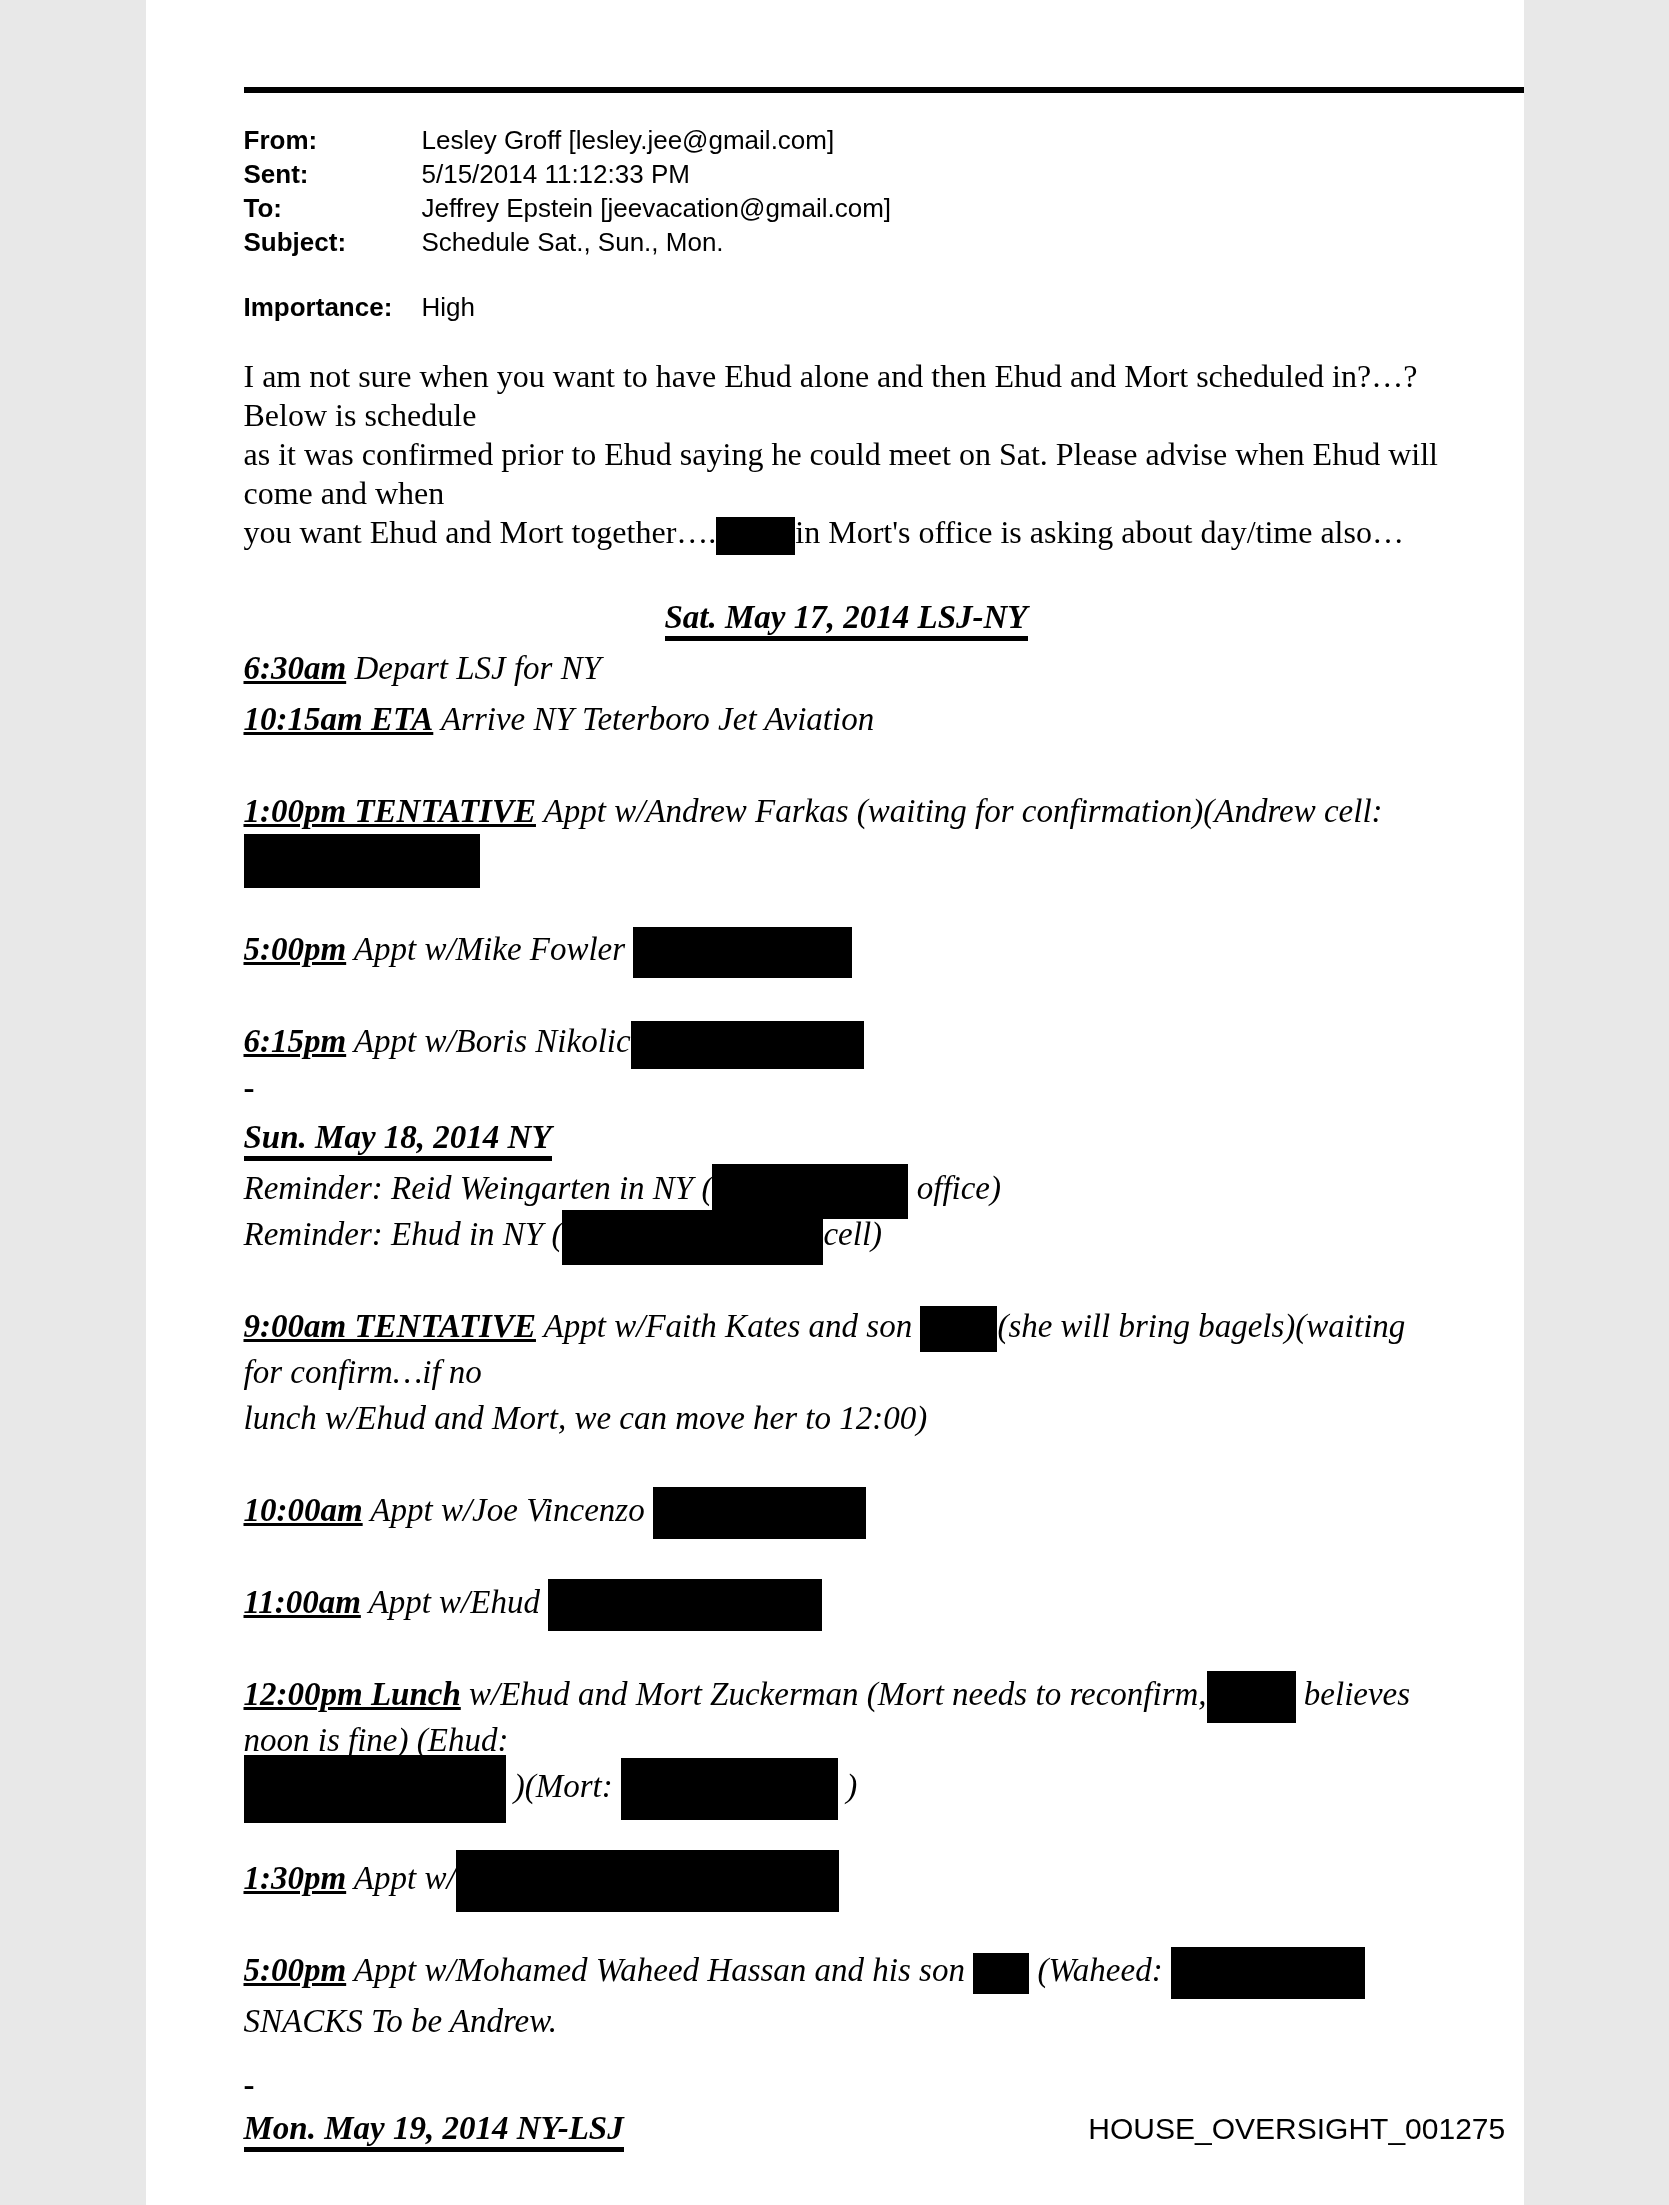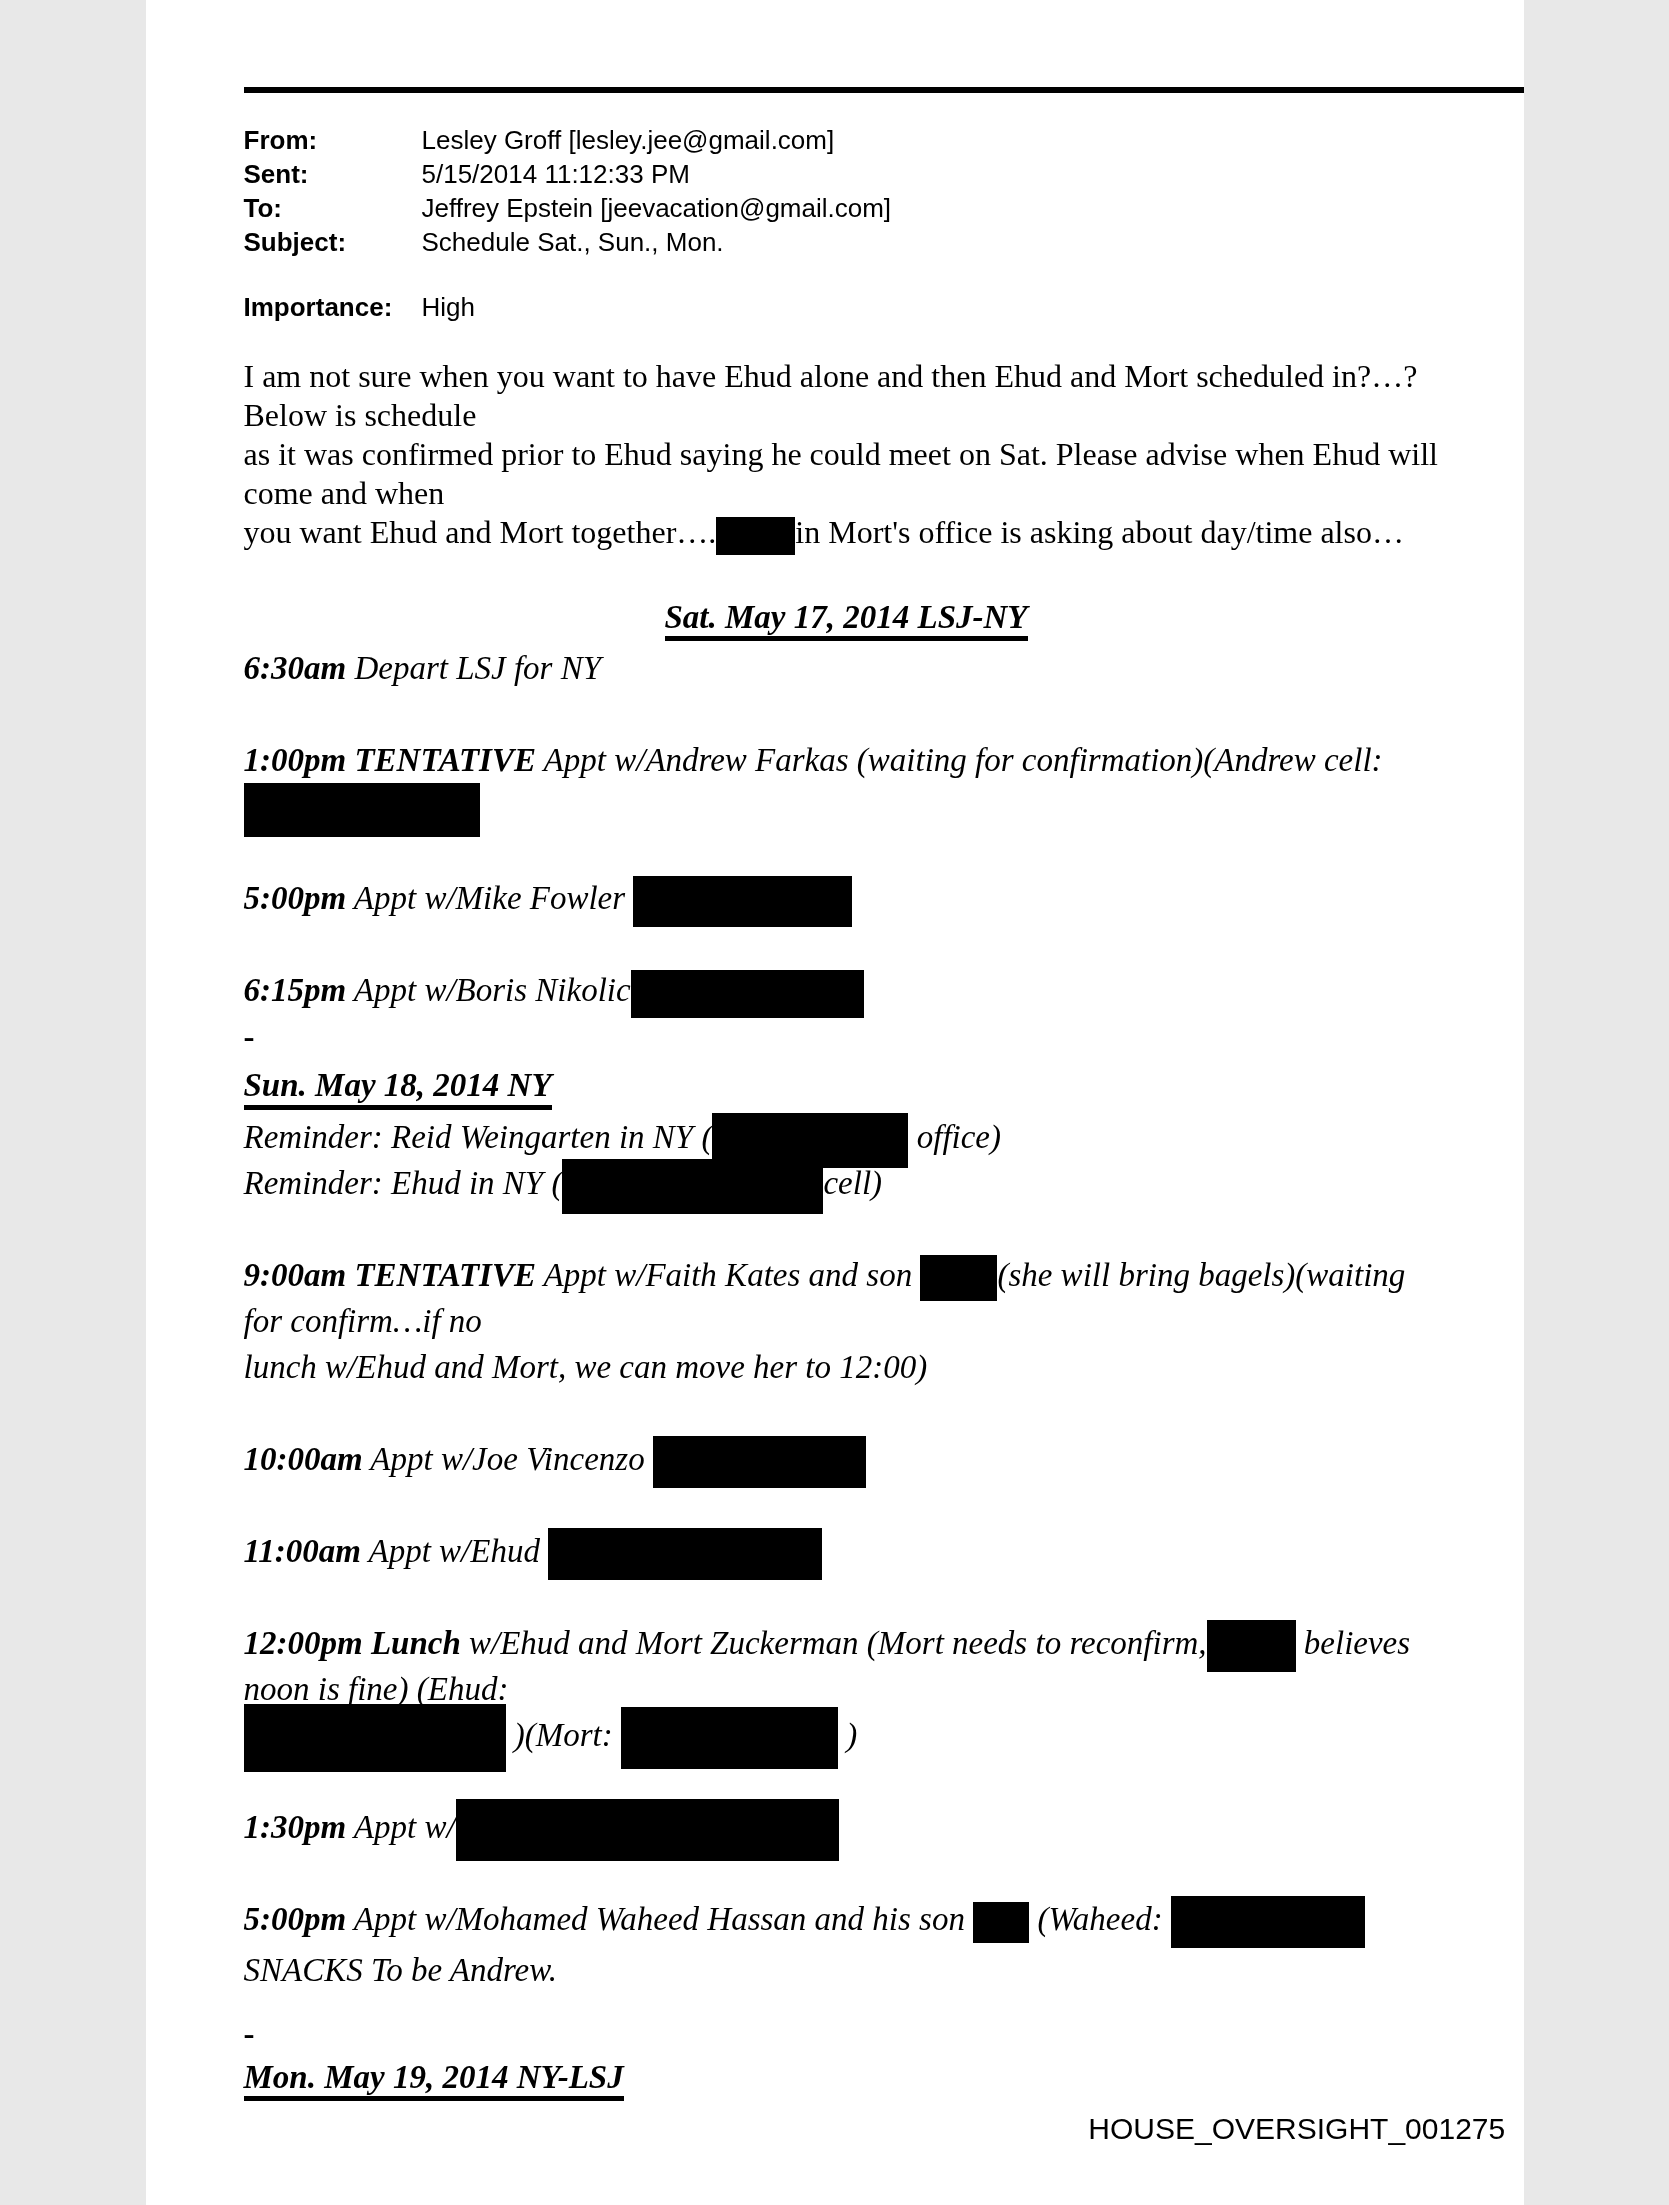--- a/index.html
+++ b/index.html
@@ -26,21 +26,21 @@
   .importance-row{margin-top:31px;}
   .intro{
     margin-top:33px;
     font-size:32px;line-height:39px;font-style:normal;
   }
   .schedule{font-size:33px;line-height:46px;font-style:italic;}
   .sched-line{}
   .sched-heading{font-weight:bold;}
   .sched-heading .u{border-bottom:5.2px solid #000;padding-bottom:1.3px;}
   .sched-dash{font-weight:bold;font-style:normal;line-height:39px;}
-  .seg-b{font-weight:bold;}
+  .seg-b{font-weight:bold;text-decoration:underline;}
   .seg-i{}
   .seg-t{font-style:normal;}
   .redact{
     display:inline-block;background:#000;
     vertical-align:middle;margin-top:-22px;margin-bottom:-22px;
   }
   .gap-tiny{margin-top:0;}
   .gap-small{margin-top:5.2px;}
   .gap-medium{margin-top:22px;}
   .gap-large{margin-top:46px;}
@@ -81,20 +81,21 @@
       <span class="field-label">Importance:</span>
       <span class="field-value">High</span>
     </div>
   </div>
 
   <div class="intro"><span class="seg-t">I am not sure when you want to have Ehud alone and then Ehud and Mort scheduled in?…?  Below is schedule</span><br><span class="seg-t">as it was confirmed prior to Ehud saying he could meet on Sat.  Please advise when Ehud will come and when</span><br><span class="seg-t">you want Ehud and Mort together….</span><span class="redact" style="width: 79px; height: 38px;"></span><span class="seg-t">in Mort's office is asking about day/time also…</span></div>
 
   <div class="schedule">
       <div class="sched-heading gap-section"><span class="u">Sat. May 17, 2014 LSJ-NY</span></div>
       <div class="sched-line gap-small"><span class="seg-b">6:30am</span><span class="seg-i"> Depart LSJ for NY</span></div>
+      <div class="sched-line gap-small"><span class="seg-b">10:15am ETA</span><span class="seg-i"> Arrive NY Teterboro Jet Aviation</span></div>
       <div class="sched-line gap-large"><span class="seg-b">1:00pm TENTATIVE</span><span class="seg-i"> Appt w/Andrew Farkas (waiting for confirmation)(Andrew cell:</span><span class="redact" style="width: 236px; height: 54px;"></span></div>
       <div class="sched-line gap-large"><span class="seg-b">5:00pm</span><span class="seg-i"> Appt w/Mike Fowler </span><span class="redact" style="width: 219px; height: 51px;"></span></div>
       <div class="sched-line gap-large"><span class="seg-b">6:15pm</span><span class="seg-i"> Appt w/Boris Nikolic</span><span class="redact" style="width: 233px; height: 48px;"></span></div>
       <div class="sched-dash gap-small">-</div>
       <div class="sched-heading gap-small"><span class="u">Sun. May 18, 2014 NY</span></div>
       <div class="sched-line gap-small"><span class="seg-i">Reminder: Reid Weingarten in NY (</span><span class="redact" style="width: 196px; height: 55px;"></span><span class="seg-i"> office)</span></div>
       <div class="sched-line gap-tiny"><span class="seg-i">Reminder: Ehud in NY (</span><span class="redact" style="width: 261px; height: 55px;"></span><span class="seg-i">cell)</span></div>
       <div class="sched-line gap-large"><span class="seg-b">9:00am TENTATIVE</span><span class="seg-i"> Appt w/Faith Kates and son </span><span class="redact" style="width: 77px; height: 46px;"></span><span class="seg-i">(she will bring bagels)(waiting for confirm…if no</span><br><span class="seg-i">lunch w/Ehud and Mort, we can move her to 12:00)</span></div>
       <div class="sched-line gap-large"><span class="seg-b">10:00am</span><span class="seg-i"> Appt w/Joe Vincenzo </span><span class="redact" style="width: 213px; height: 52px;"></span></div>
       <div class="sched-line gap-large"><span class="seg-b">11:00am</span><span class="seg-i"> Appt w/Ehud </span><span class="redact" style="width: 274px; height: 52px;"></span></div>

